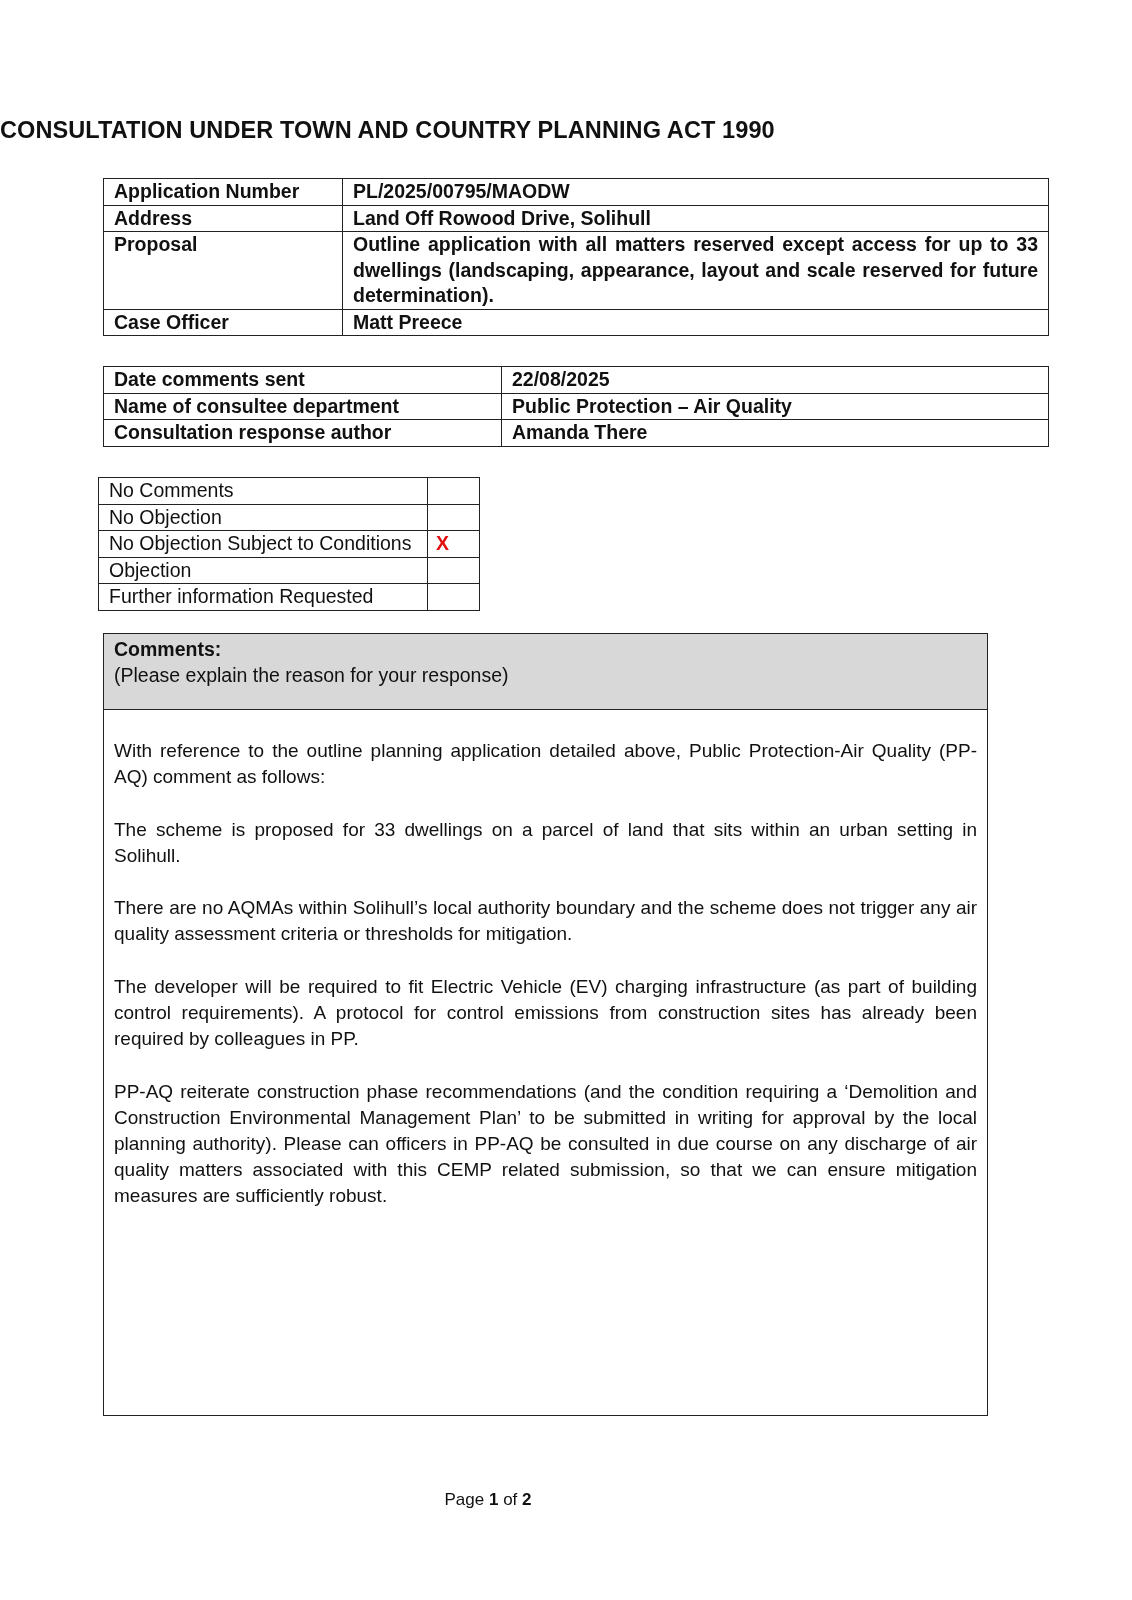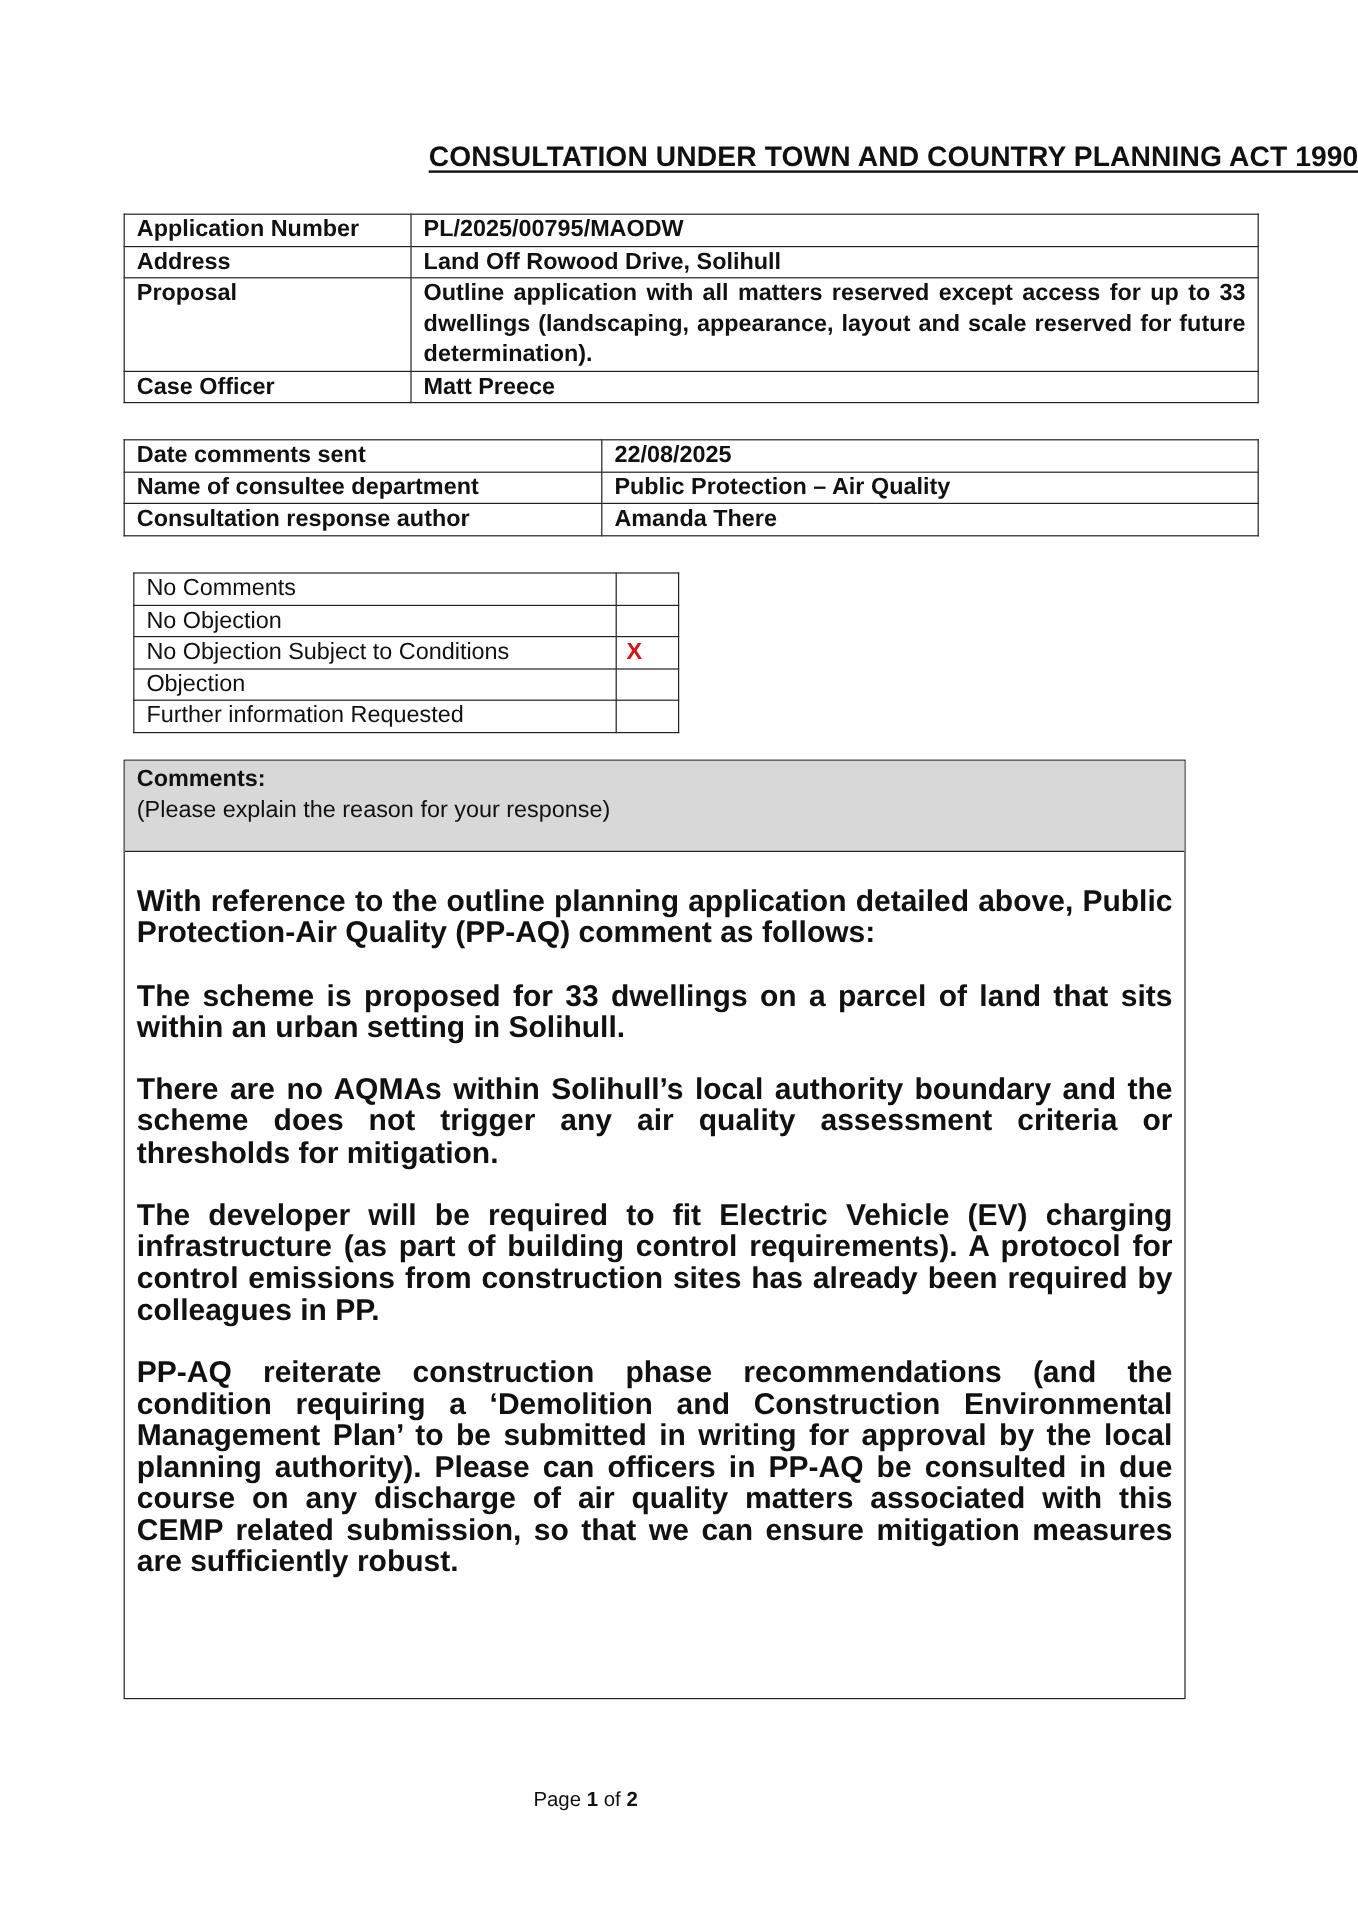--- a/index.html
+++ b/index.html
@@ -1,38 +1,38 @@
 <!DOCTYPE html>
 <html><head>
 <meta charset="utf-8">
 <style>
   html, body { margin: 0; padding: 0; background: #ffffff; }
   body { width: 1132px; height: 1600px; position: relative; overflow: hidden;
          font-family: "Liberation Sans", sans-serif; color: #111; }
-  .page-title { position: absolute; left: 0; width: 1132px; top: 117px; text-align: right;
-                font-weight: bold; font-size: 23.5px; text-decoration: underline;
+  .page-title { position: absolute; left: 0; width: 1132px; top: 117px; text-align: left;
+                font-weight: bold; font-size: 23.5px; 
                 text-underline-offset: 4px; text-decoration-thickness: 2px; letter-spacing: 0.1px; }
   table { border-collapse: collapse; position: absolute; }
   td { border: 1.4px solid #222; padding: 0 0 0 10px; vertical-align: top;
        font-size: 19.5px; line-height: 25.5px; }
   .bold td { font-weight: bold; }
   #app-table { left: 103px; top: 178px; width: 946px; }
   #app-table td.lbl { width: 228px; }
   #app-table td.val { padding-right: 10px; text-align: justify; }
   #meta-table { left: 103px; top: 366px; width: 946px; }
   #meta-table td.lbl { width: 387px; }
-  #resp-table { left: 111px; top: 477px; width: 455px; }
+  #resp-table { left: 98px; top: 477px; width: 382px; }
   #resp-table td { font-weight: normal; height: 25.5px; }
   #resp-table td.mark { width: 43px; padding-left: 8px; color: #e01010; font-weight: bold; }
   #comments-box { position: absolute; left: 103px; top: 633px; width: 885px; height: 783px;
                   border: 1.4px solid #222; box-sizing: border-box; }
   #comments-head { background: #d8d8d8; height: 76px; border-bottom: 1.4px solid #222;
                    padding: 2px 10px 0 10px; box-sizing: border-box; font-size: 19.5px; line-height: 26px; }
   #comments-head .h { font-weight: bold; }
-  #comments-body { padding: 28px 10px 0 10px; font-size: 25px; line-height: 26.2px; font-weight: bold; }
+  #comments-body { padding: 28px 10px 0 10px; font-size: 19px; line-height: 26.2px; }
   #comments-body p { margin: 0 0 26.2px 0; text-align: justify; }
   #comments-body .u { text-decoration: underline; text-underline-offset: 3px; }
   #comments-body p.nomb { margin-bottom: 0; }
   #footer { position: absolute; left: 0; width: 976px; top: 1490px; text-align: center; font-size: 17px; }
   #footer b { font-weight: bold; }
 </style>
 </head>
 <body>
 
 <div class="page-title">CONSULTATION UNDER TOWN AND COUNTRY PLANNING ACT 1990</div>

